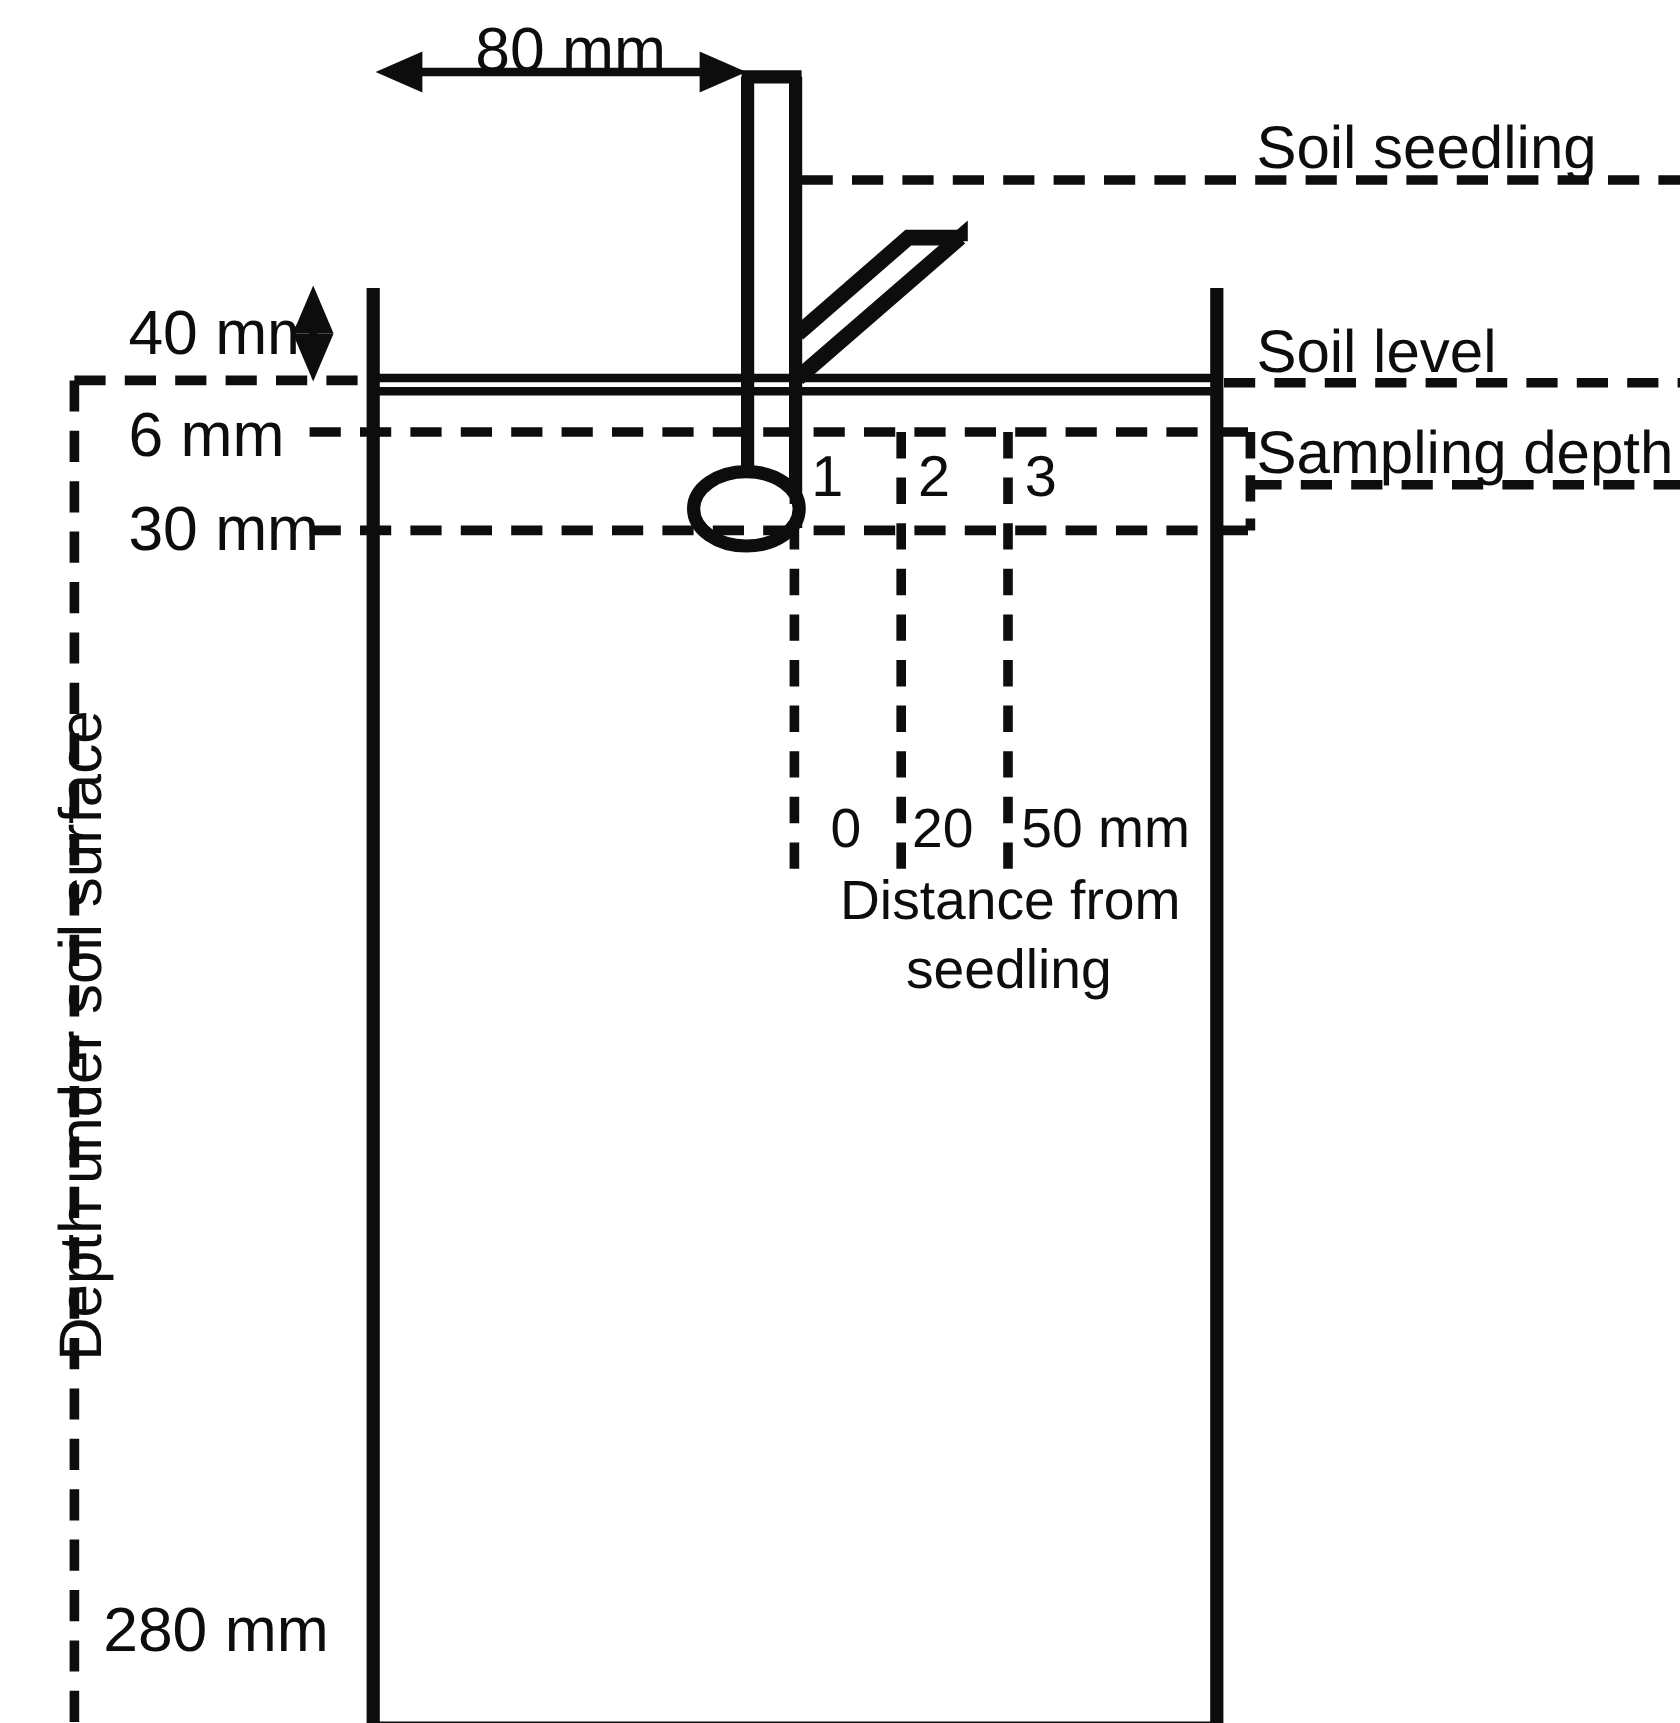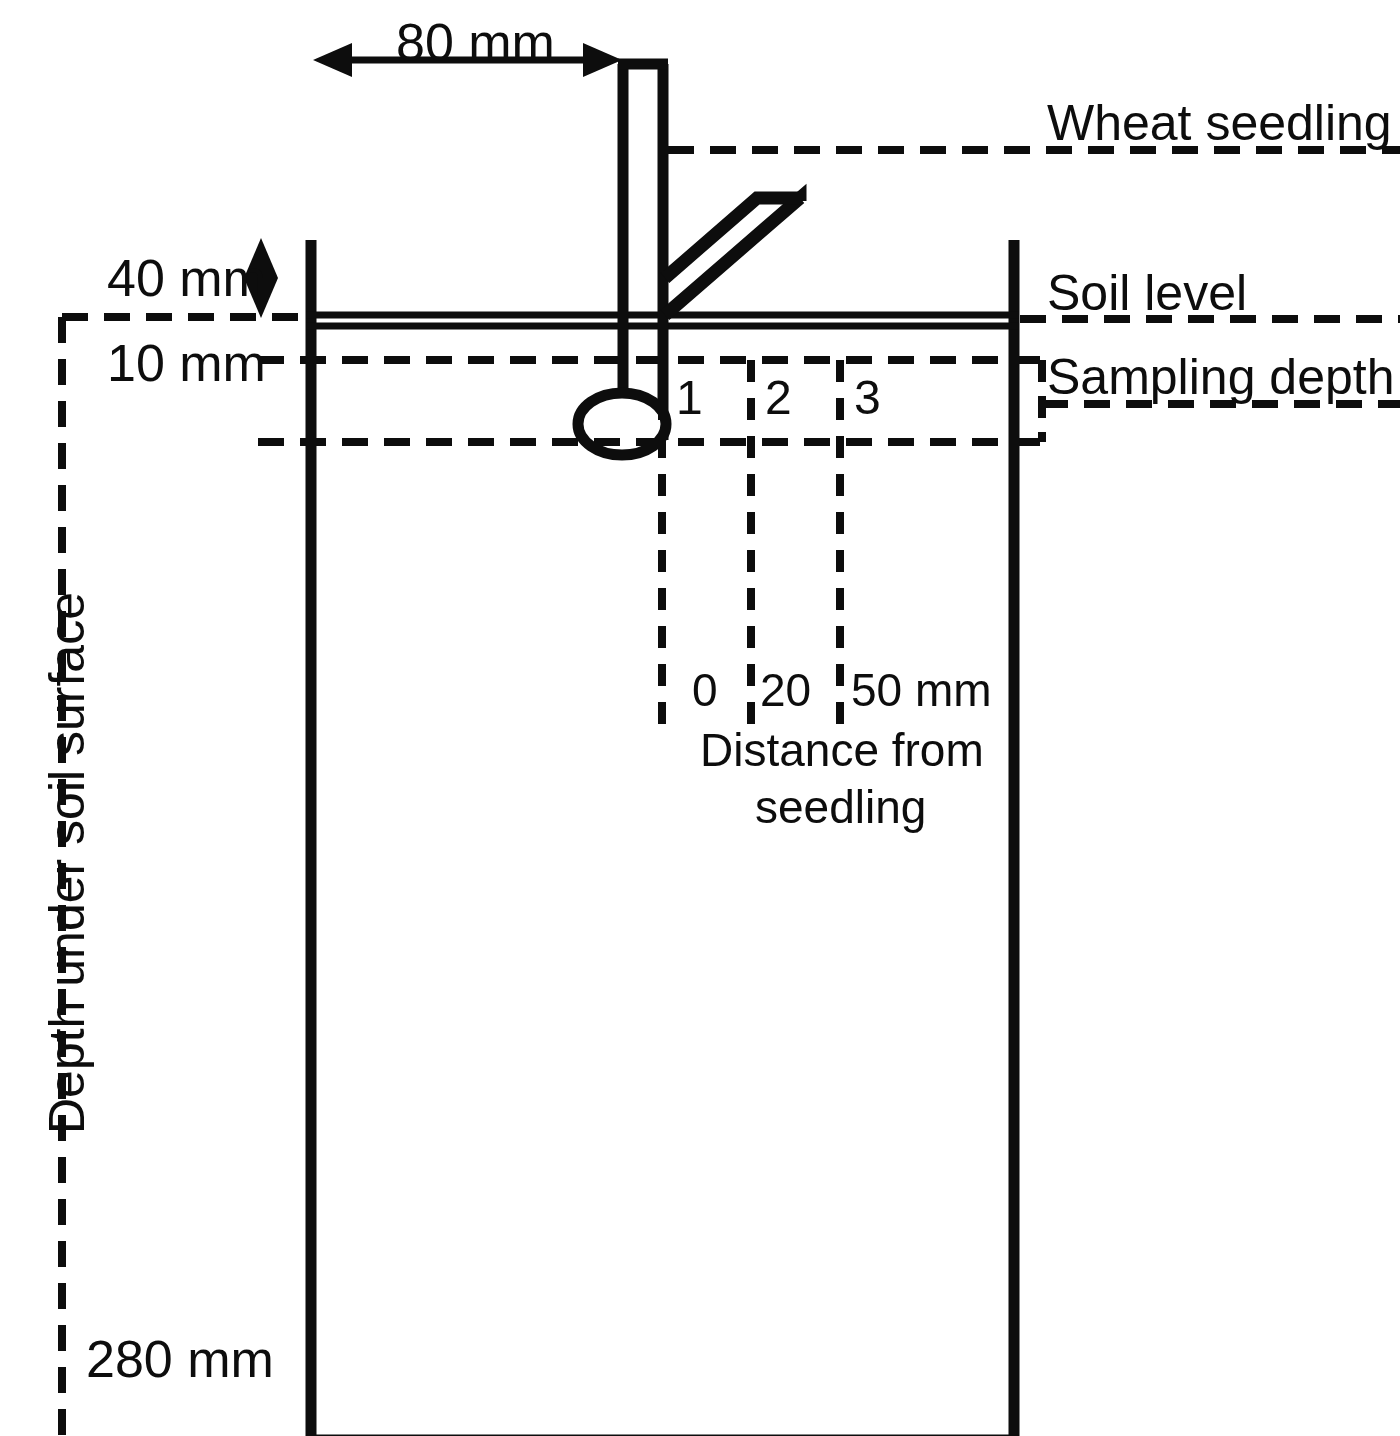--- a/index.html
+++ b/index.html
@@ -108,26 +108,27 @@
       <line x1="751" y1="348" x2="751" y2="712" stroke="#0d0d0d" stroke-width="8" stroke-dasharray="22 16"></line>
       <line x1="840" y1="348" x2="840" y2="712" stroke="#0d0d0d" stroke-width="8" stroke-dasharray="22 16"></line>
     </g>
 
   </svg>
 
   <div class="lbl lbl-big" style="left:396px; top:4px;">80 mm</div>
 
   <div class="lbl lbl-big" style="left:107px; top:240px;">40 mm</div>
 
-  <div class="lbl lbl-big" style="left:107px; top:325px;">10 mm</div>
+  <div class="lbl lbl-big" style="left:107px; top:325px;">6 mm</div>
 
+  <div class="lbl lbl-big" style="left:107px; top:403px;">30 mm</div>
 
   <div class="lbl lbl-big" style="left:86px; top:1321px;">280 mm</div>
 
-  <div class="lbl lbl-mid" style="left:1047px; top:86px;">Wheat seedling</div>
+  <div class="lbl lbl-mid" style="left:1047px; top:86px;">Soil seedling</div>
 
   <div class="lbl lbl-mid" style="left:1047px; top:256px;">Soil level</div>
 
   <div class="lbl lbl-mid" style="left:1047px; top:340px;">Sampling depth</div>
 
   <div class="lbl lbl-zone" style="left:676px; top:362px;">1</div>
 
   <div class="lbl lbl-zone" style="left:765px; top:362px;">2</div>
 
   <div class="lbl lbl-zone" style="left:854px; top:362px;">3</div>

